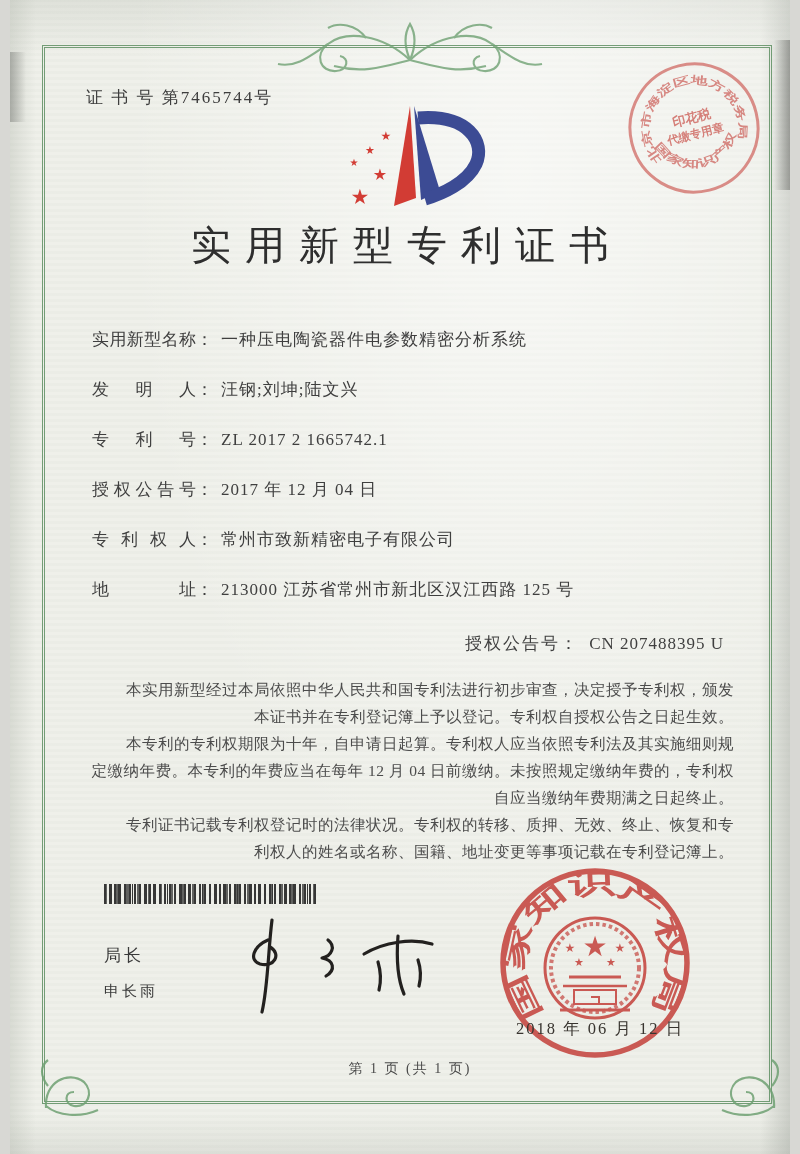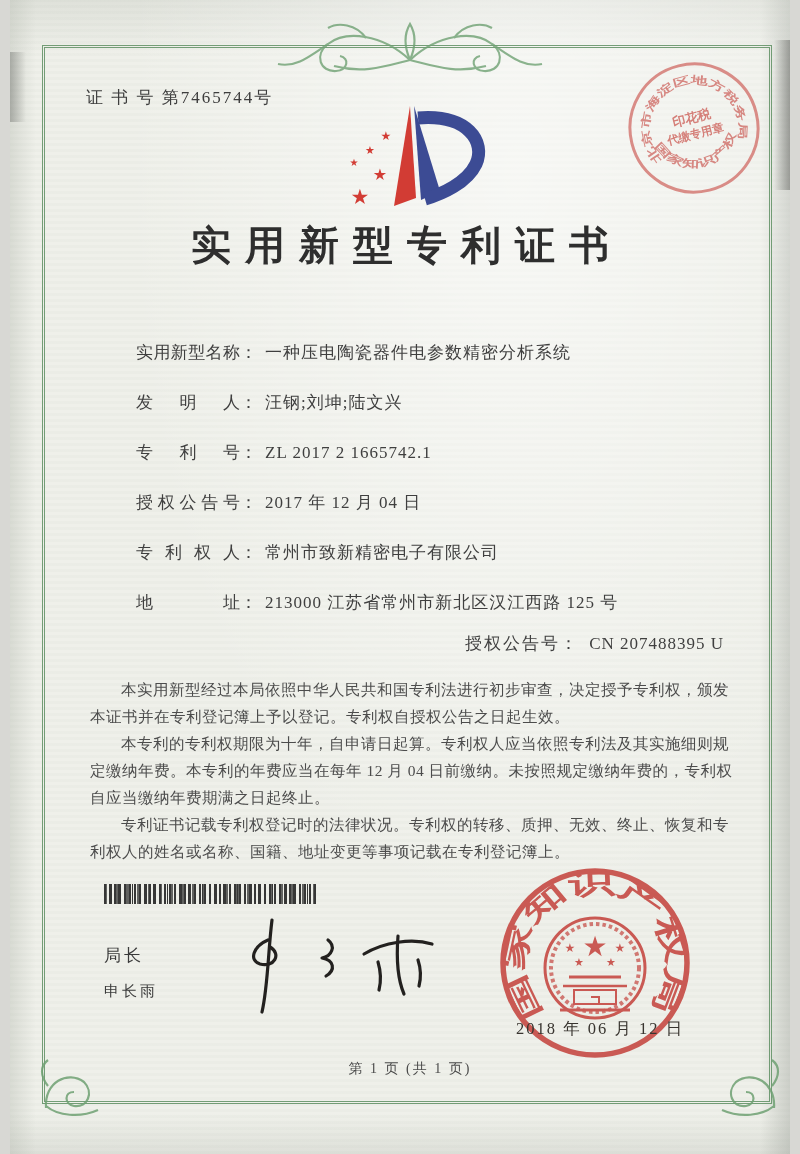--- a/index.html
+++ b/index.html
@@ -18,34 +18,34 @@
   .scan-tl{position:absolute;left:0;top:52px;width:16px;height:70px;
     background:linear-gradient(90deg,rgba(110,112,108,.45),transparent);}
   .scan-tr{position:absolute;right:0;top:40px;width:16px;height:150px;
     background:linear-gradient(270deg,rgba(95,96,92,.5),transparent);}
   .frame{position:absolute;left:32px;top:45px;width:724px;height:1053px;
     border:3px double #5e8f62;opacity:.85;}
   .ornament{position:absolute;pointer-events:none;}
   .cert-no{position:absolute;left:76px;top:86px;font-size:17px;letter-spacing:2px;color:#3d3d3d;}
   .logo{position:absolute;left:318px;top:104px;}
   .title{position:absolute;left:0;right:0;top:218px;text-align:center;
-    font-size:40px;font-weight:bold;letter-spacing:14px;color:#2e2e2e;text-indent:14px;}
+    font-size:40px;font-weight:normal;letter-spacing:14px;color:#2e2e2e;text-indent:14px;}
   .tax-stamp{position:absolute;left:612px;top:56px;opacity:.78;transform:rotate(-14deg);}
   .fields{position:absolute;left:82px;top:328px;width:650px;font-size:17px;color:#3f3f3f;}
-  .frow{height:50px;display:flex;align-items:center;line-height:24px;margin-left:44px;}
+  .frow{height:50px;display:flex;align-items:flex-start;line-height:24px;}
   .flabel{display:inline-block;width:104px;text-align:justify;text-align-last:justify;}
   .fcolon{display:inline-block;margin-right:8px;}
   .fvalue{letter-spacing:1px;}
   .grant-row{position:absolute;left:82px;top:632px;width:645px;display:flex;
     font-size:17px;color:#3f3f3f;line-height:24px;}
   .grant-right{position:absolute;left:373px;top:0;white-space:nowrap;}
   .glabel{letter-spacing:2px;}
   .paragraphs{position:absolute;left:80px;top:676px;width:644px;
     font-size:15.5px;line-height:27px;color:#4c4c4c;letter-spacing:.5px;}
-  .paragraphs p{margin:0;text-indent:2em;}
+  .paragraphs p{margin:0;text-indent:2em;text-align:right;}
   .barcode{position:absolute;left:94px;top:884px;width:212px;height:20px;opacity:.88;
     background-image:
       repeating-linear-gradient(90deg,#1e1e1e 0 2px,transparent 2px 5px),
       repeating-linear-gradient(90deg,#1e1e1e 0 1px,transparent 1px 7px),
       repeating-linear-gradient(90deg,rgba(25,25,25,.75) 0 3px,transparent 3px 11px);}
   .sig-title{position:absolute;left:94px;top:944px;font-size:17px;letter-spacing:3px;color:#3a3a3a;}
   .sig-name{position:absolute;left:94px;top:982px;font-size:15px;letter-spacing:3px;color:#3a3a3a;}
   .sig-script{position:absolute;left:212px;top:914px;}
   .seal{position:absolute;left:486px;top:864px;opacity:.9;}
   .seal-date{position:absolute;left:506px;top:1018px;font-size:16.5px;letter-spacing:2px;color:#38342f;}

